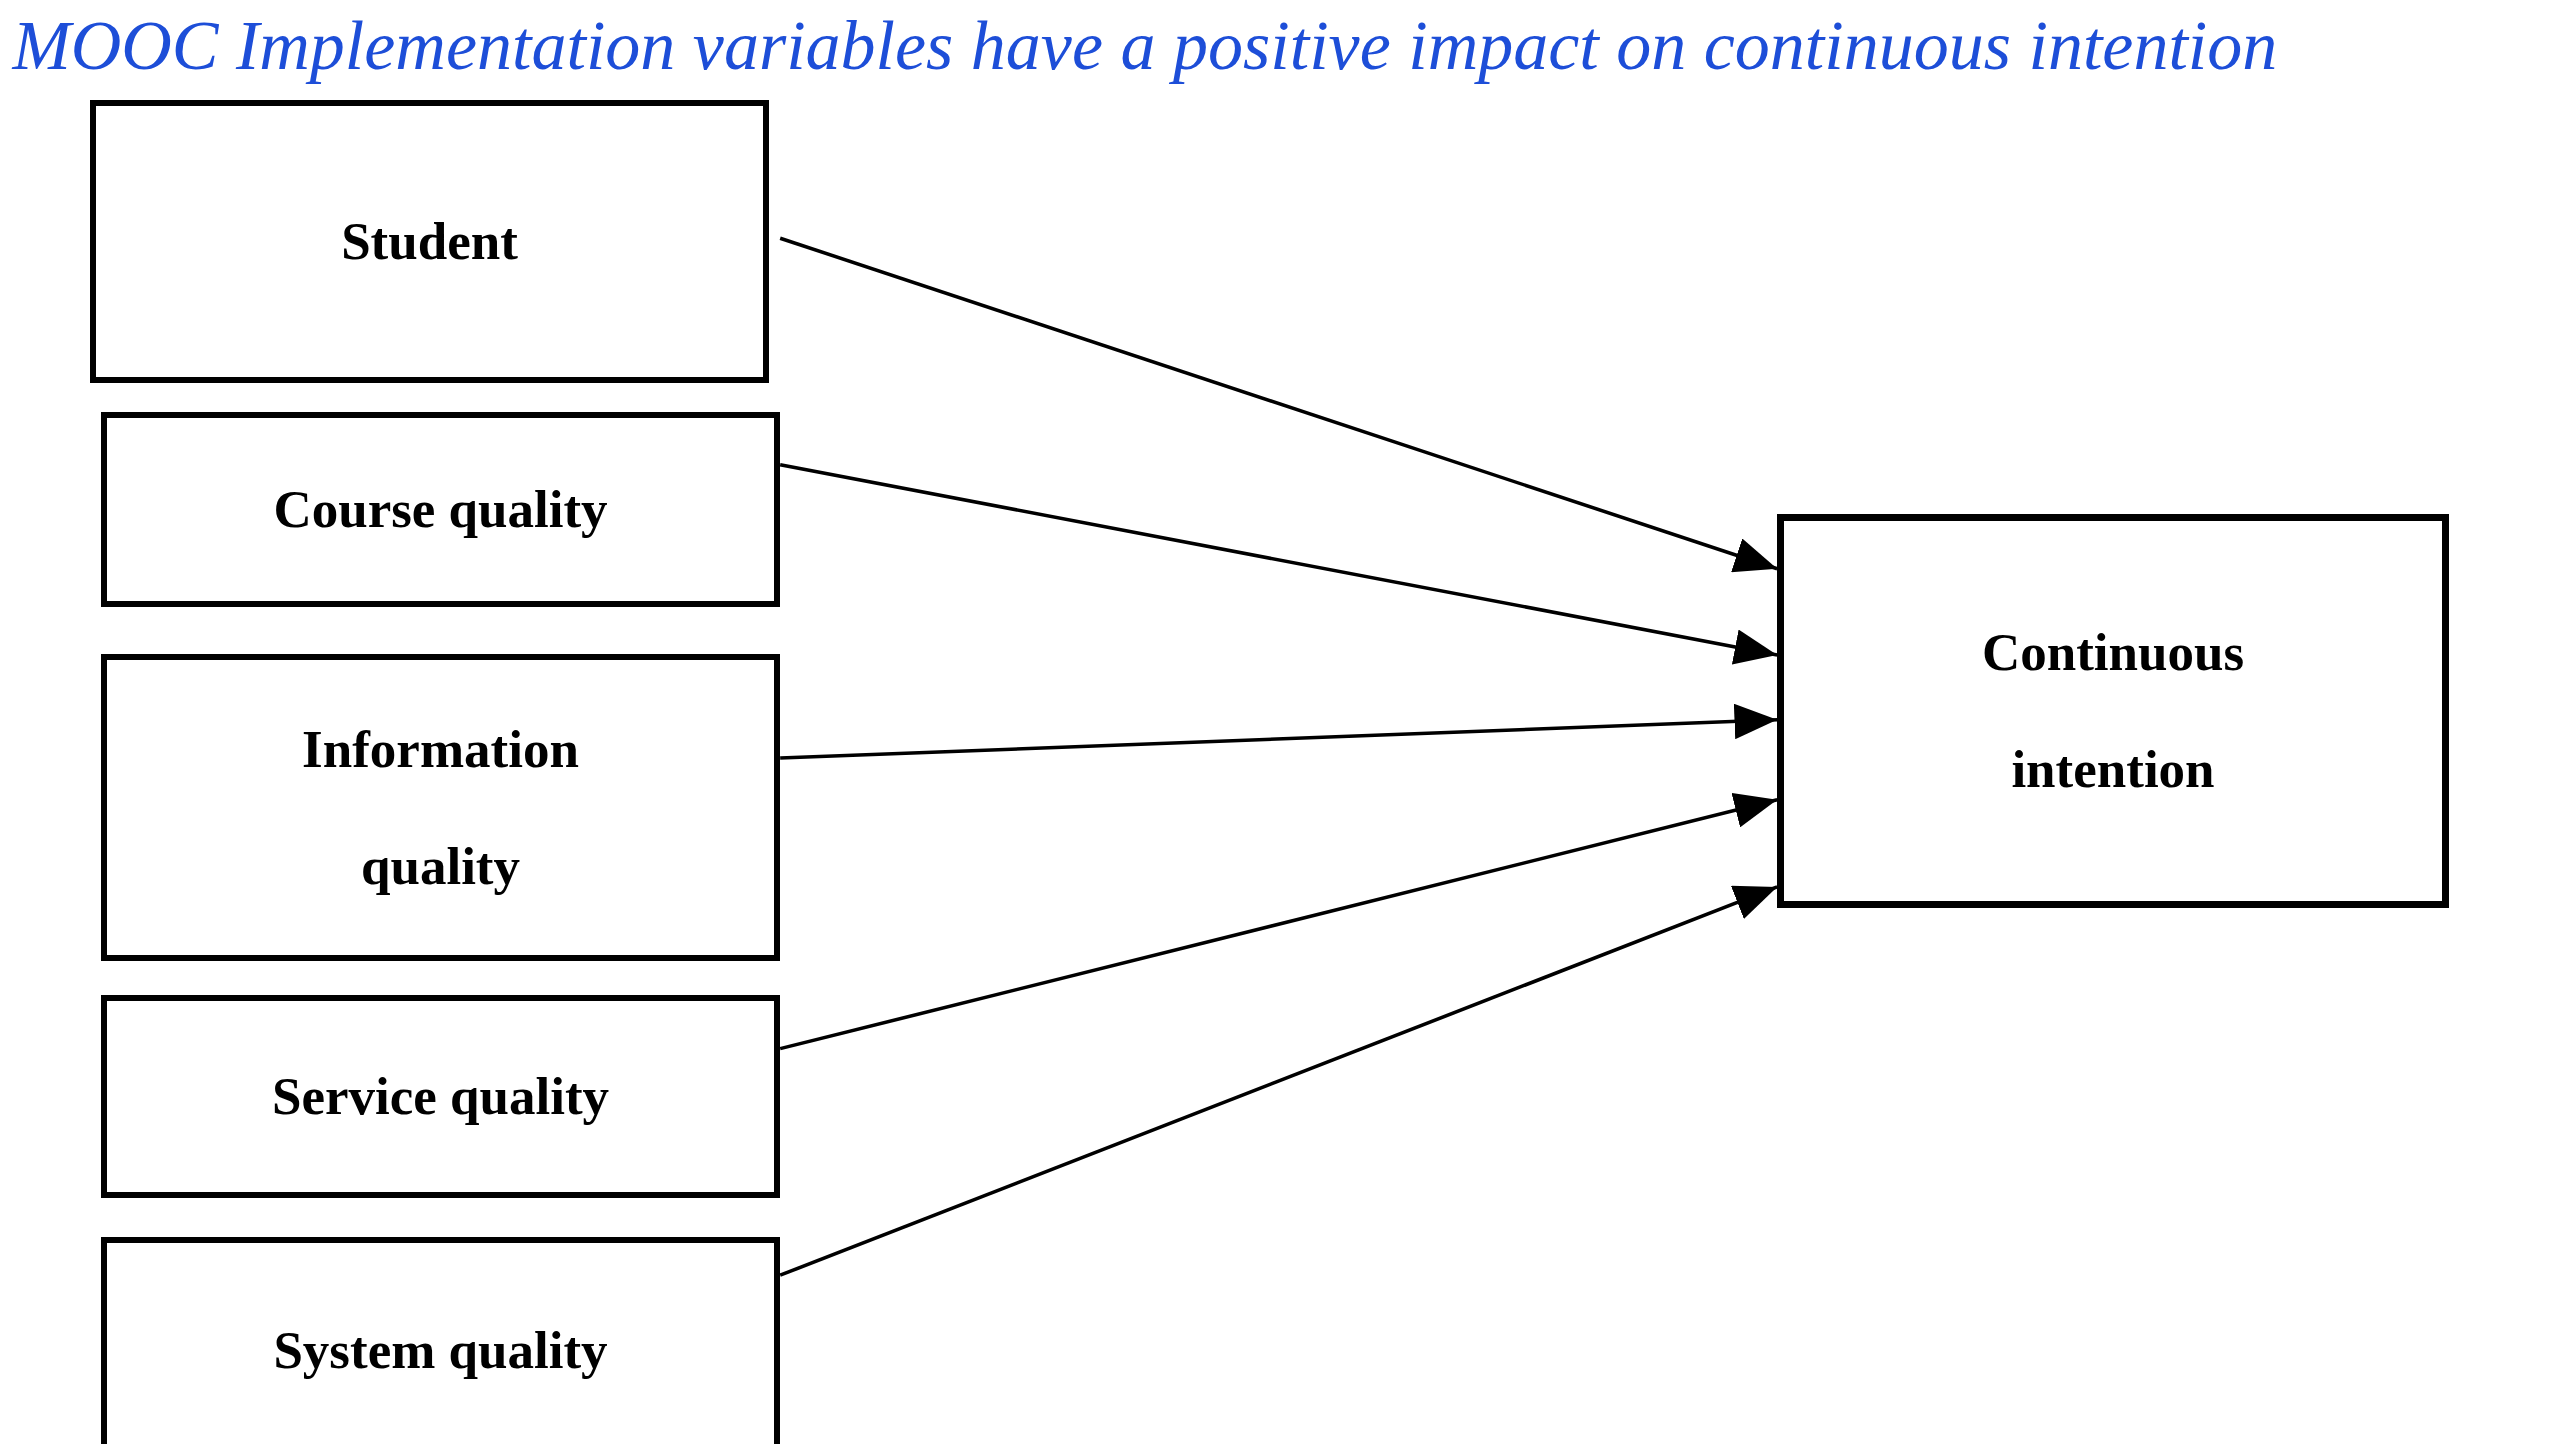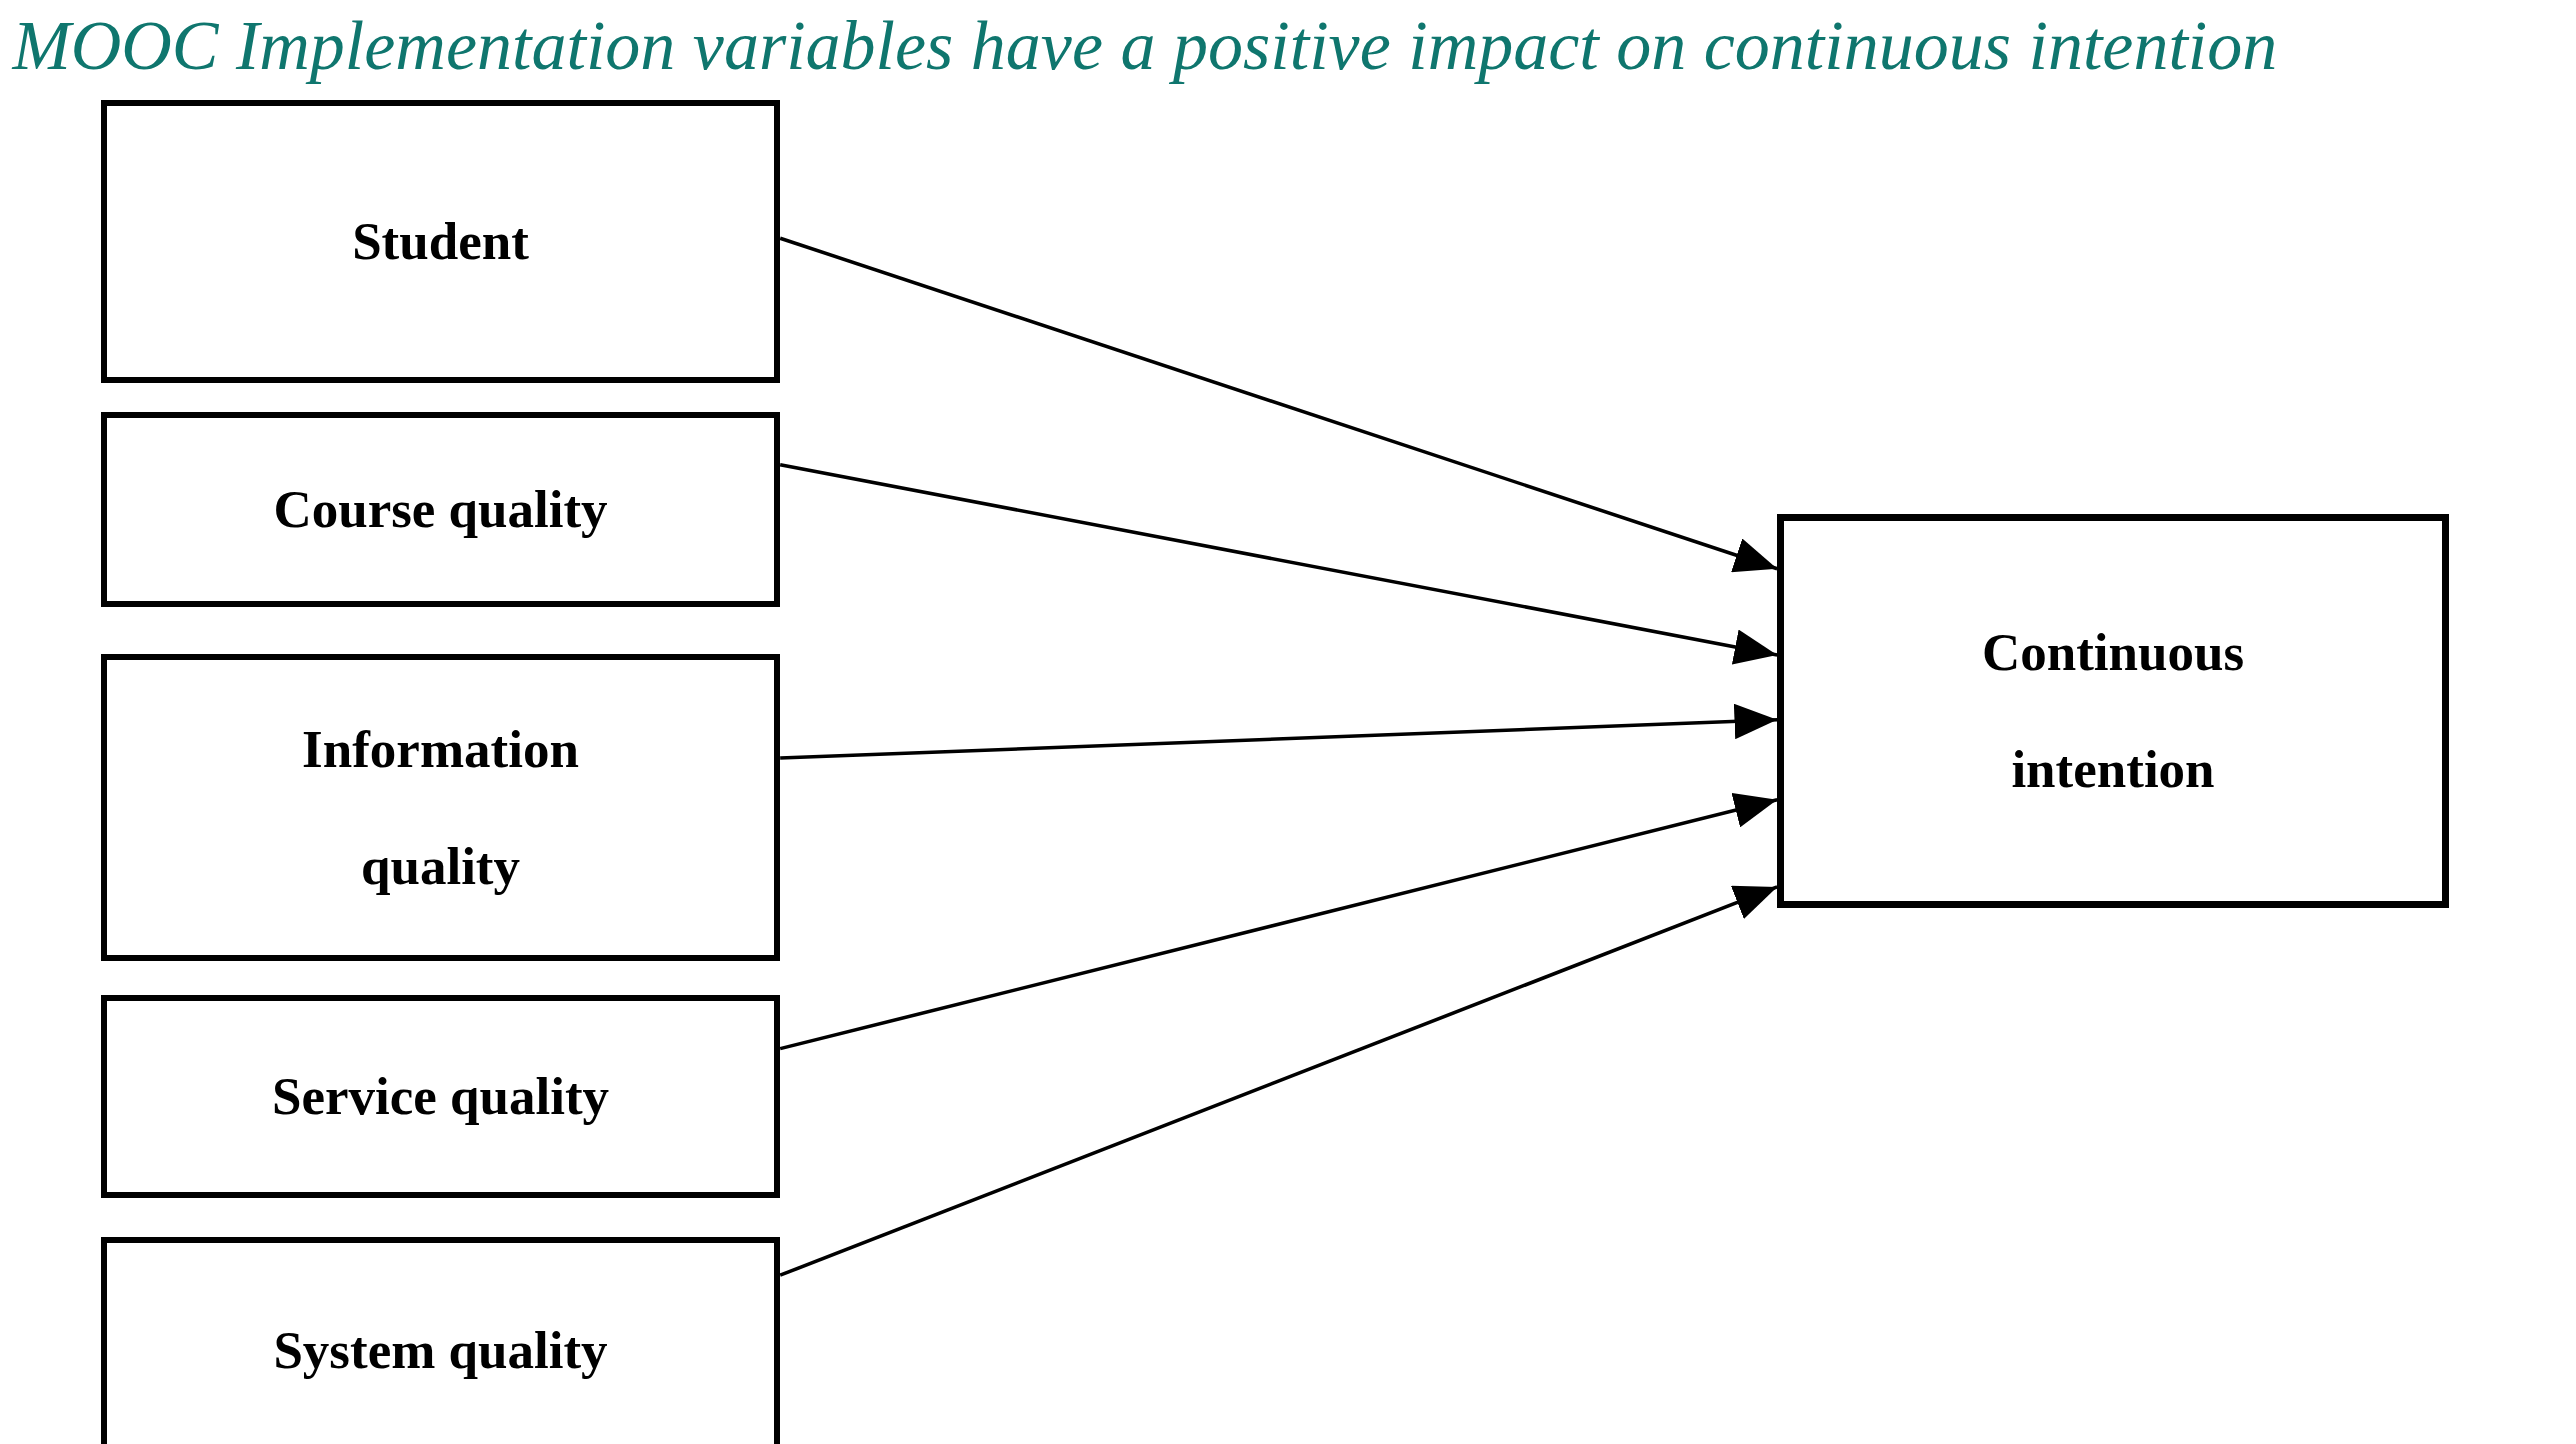--- a/index.html
+++ b/index.html
@@ -19,39 +19,39 @@
   #diagram-title {
     position: absolute;
     left: 12.4px;
     top: 1.8px;
     width: 2559px;
     font-style: italic;
     font-weight: normal;
     font-size: 70px;
     line-height: 1.25;
     white-space: nowrap;
-    color: #0f766e;
+    color: #1d4ed8;
   }
   .box {
     position: absolute;
     box-sizing: border-box;
     border: 6.2px solid #000000;
     background: #ffffff;
     display: flex;
     flex-direction: column;
     justify-content: center;
     align-items: center;
     text-align: center;
     font-weight: bold;
     font-size: 53px;
     line-height: 2.2;
     color: #000000;
   }
   .box .line { display: block; }
-  #box-student-attitude    { left: 101px; top: 100px;  width: 679px; height: 283px; }
+  #box-student-attitude    { left: 90px; top: 100px;  width: 679px; height: 283px; }
   #box-course-quality      { left: 101px; top: 412px;  width: 679px; height: 195px; justify-content: center; }
   #box-information-quality { left: 101px; top: 654px;  width: 679px; height: 307px; }
   #box-service-quality     { left: 101px; top: 995px; width: 679px; height: 203px; }
   #box-system-quality      { left: 101px; top: 1237px; width: 679px; height: 227px; }
   #box-continuous-intention{ left: 1777px; top: 514px; width: 672px; height: 394px; border-width: 7.1px; align-items: center; }
   #arrows-layer {
     position: absolute;
     left: 0;
     top: 0;
     width: 2576px;

